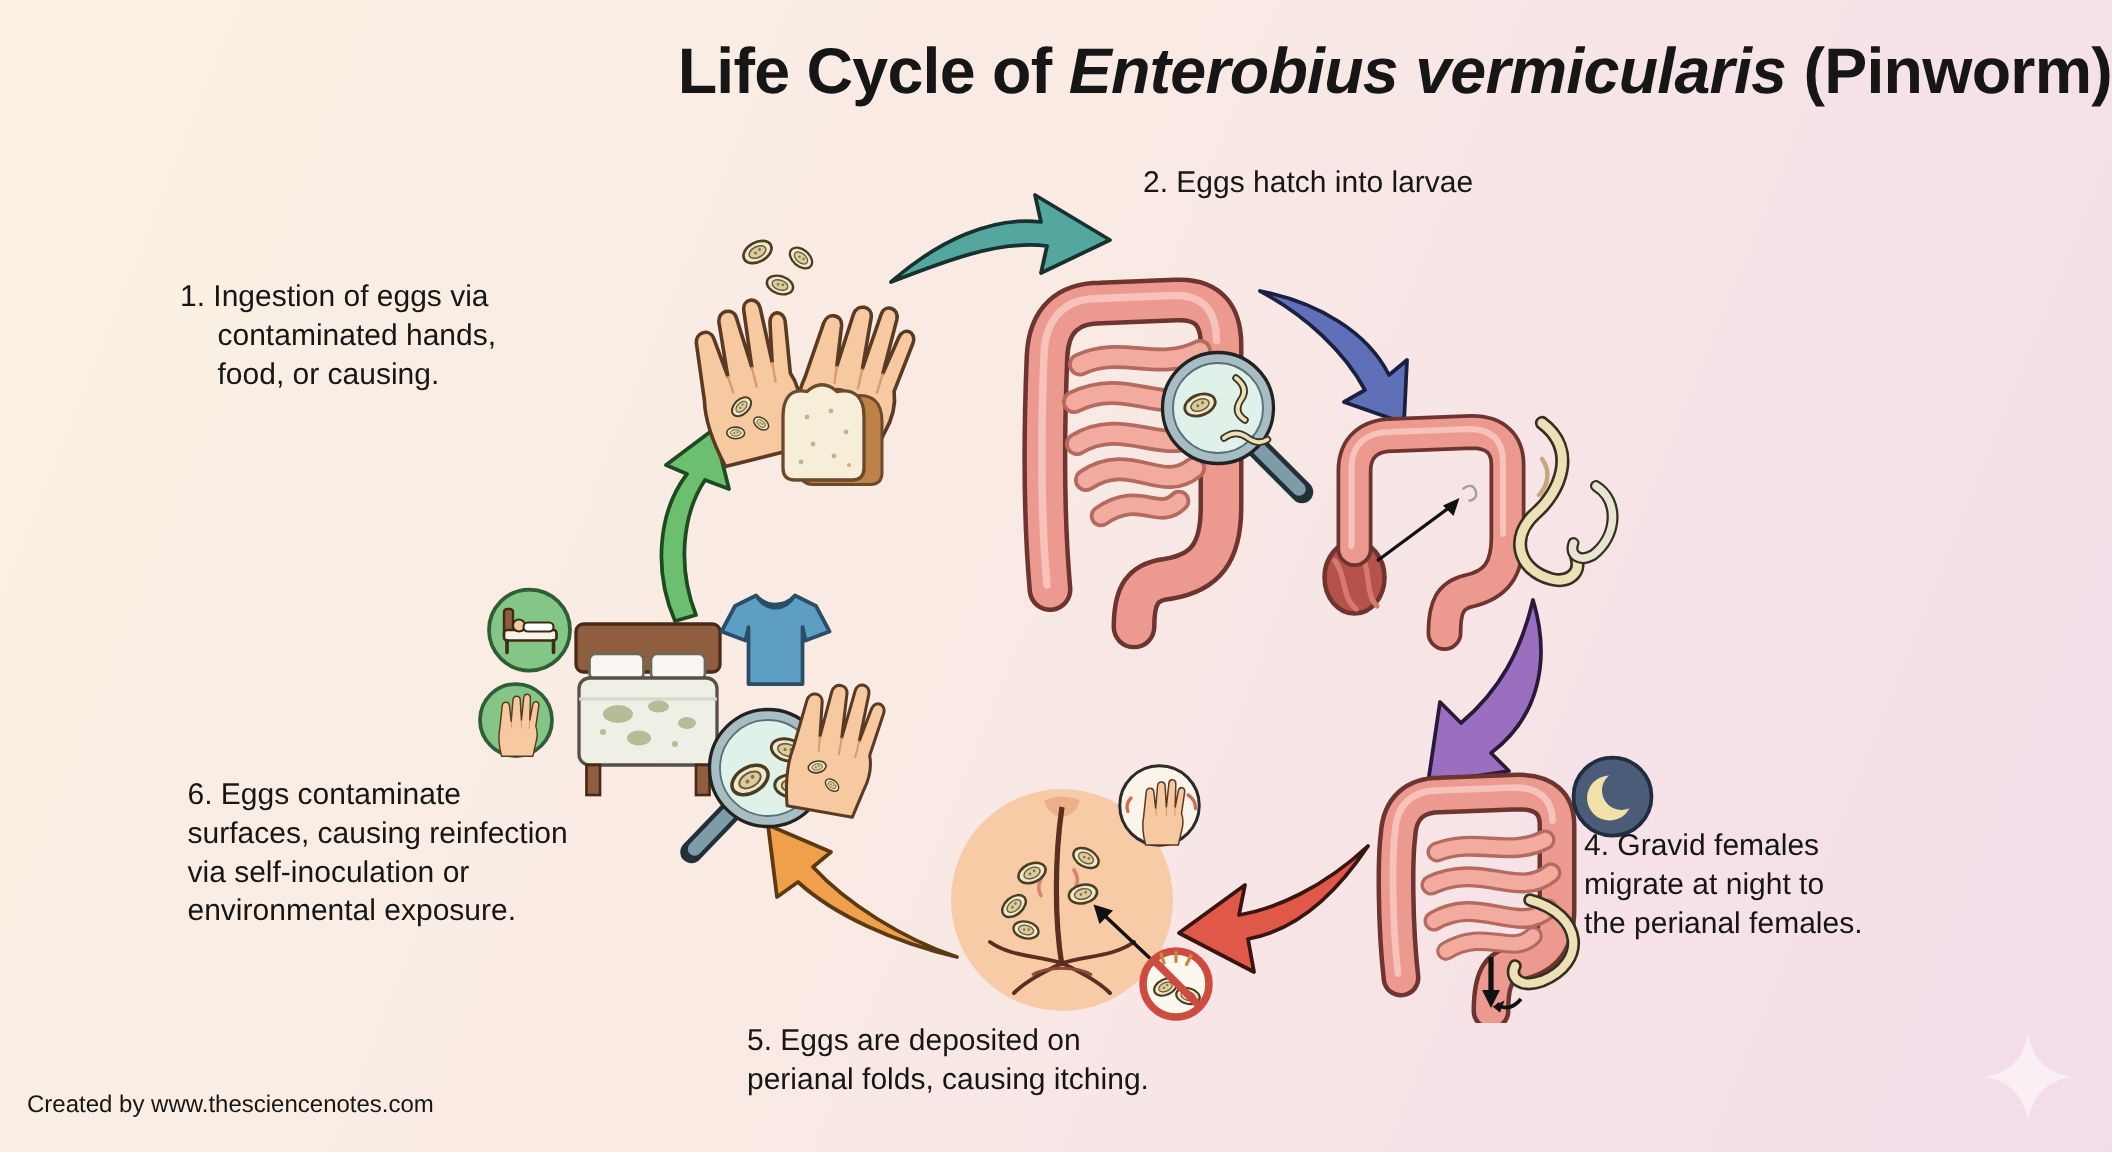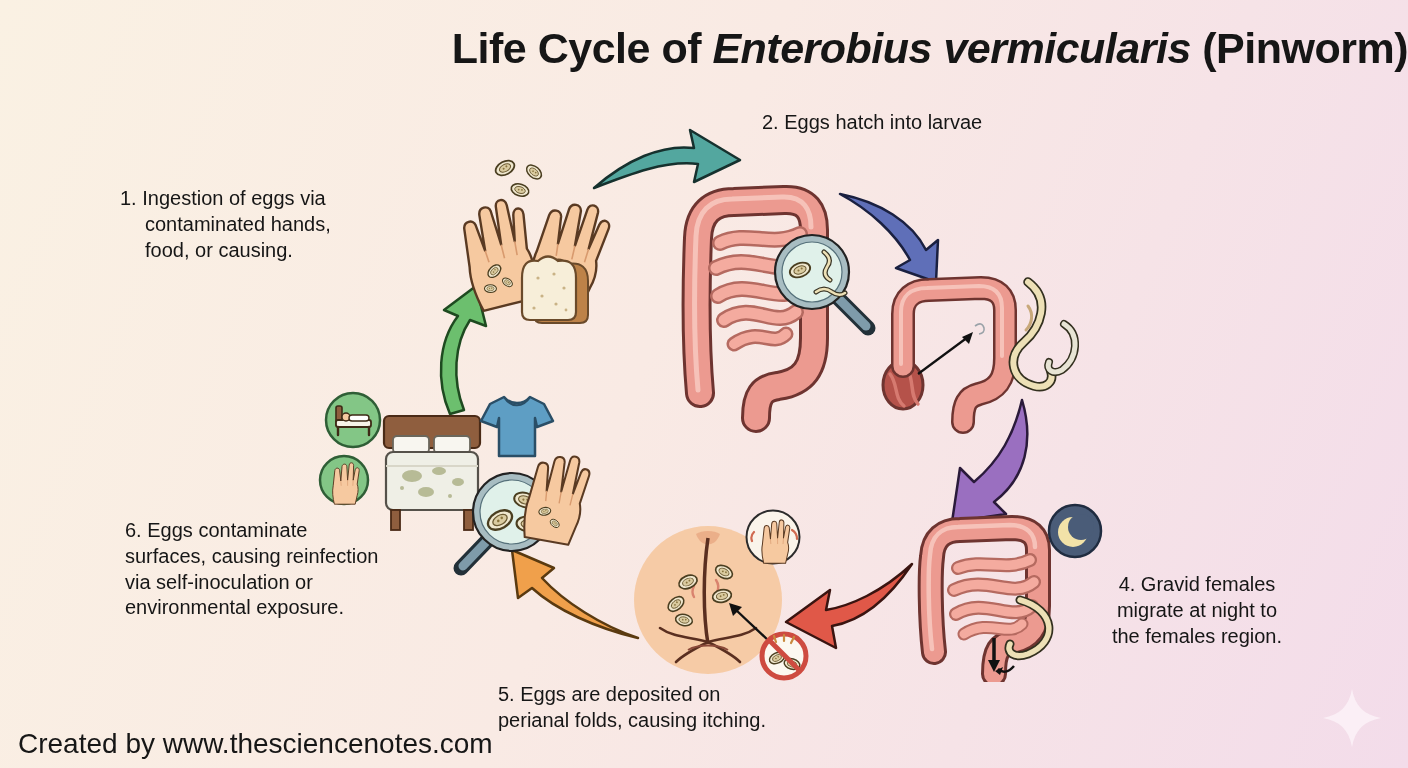--- a/index.html
+++ b/index.html
@@ -10,24 +10,24 @@
   }
   .abs{position:absolute;}
   .title{top:24px;left:0;width:100%;text-align:right;font-size:43px;font-weight:700;letter-spacing:-0.5px;}
   .title .sp{font-style:italic;}
   .step{font-weight:400;font-size:20px;line-height:1.29;}
   .step span{display:block;}
   #step1{left:120px;top:174px;width:345px;margin-top:12px;}
   #step1 span + span{margin-left:25px;}
   #step2{left:762px;top:110px;}
   #step3{left:1084px;top:262px;}
-  #step4{left:1056px;top:572px;width:282px;text-align:center;}
+  #step4{left:1056px;top:552px;width:282px;text-align:left;}
   #step5{left:498px;top:682px;width:424px;}
   #step6{left:84px;top:518px;margin-left:41px;}
-  .footer{left:18px;top:728px;font-size:28px;font-weight:400;}
+  .footer{left:18px;top:728px;font-size:16px;font-weight:400;}
   svg{display:block;}
 </style>
 </head>
 <body>
 
 <div class="canvas">
 
   <svg width="0" height="0" style="position:absolute" aria-hidden="true">
     <defs>
       <g id="hand-shape">
@@ -51,21 +51,21 @@
     <span>1. Ingestion of eggs via</span>
     <span>contaminated hands,</span>
     <span>food, or causing.</span>
   </div>
   <div id="step2" class="abs step">
     <span>2. Eggs hatch into larvae</span>
   </div>
   <div id="step4" class="abs step">
     <span>4. Gravid females</span>
     <span>migrate at night to</span>
-    <span>the females region.</span>
+    <span>the perianal females.</span>
   </div>
   <div id="step5" class="abs step">
     <span>5. Eggs are deposited on</span>
     <span>perianal folds, causing itching.</span>
   </div>
   <div id="step6" class="abs step">
     <span>6. Eggs contaminate</span>
     <span>surfaces, causing reinfection</span>
     <span>via self-inoculation or</span>
     <span>environmental exposure.</span>

